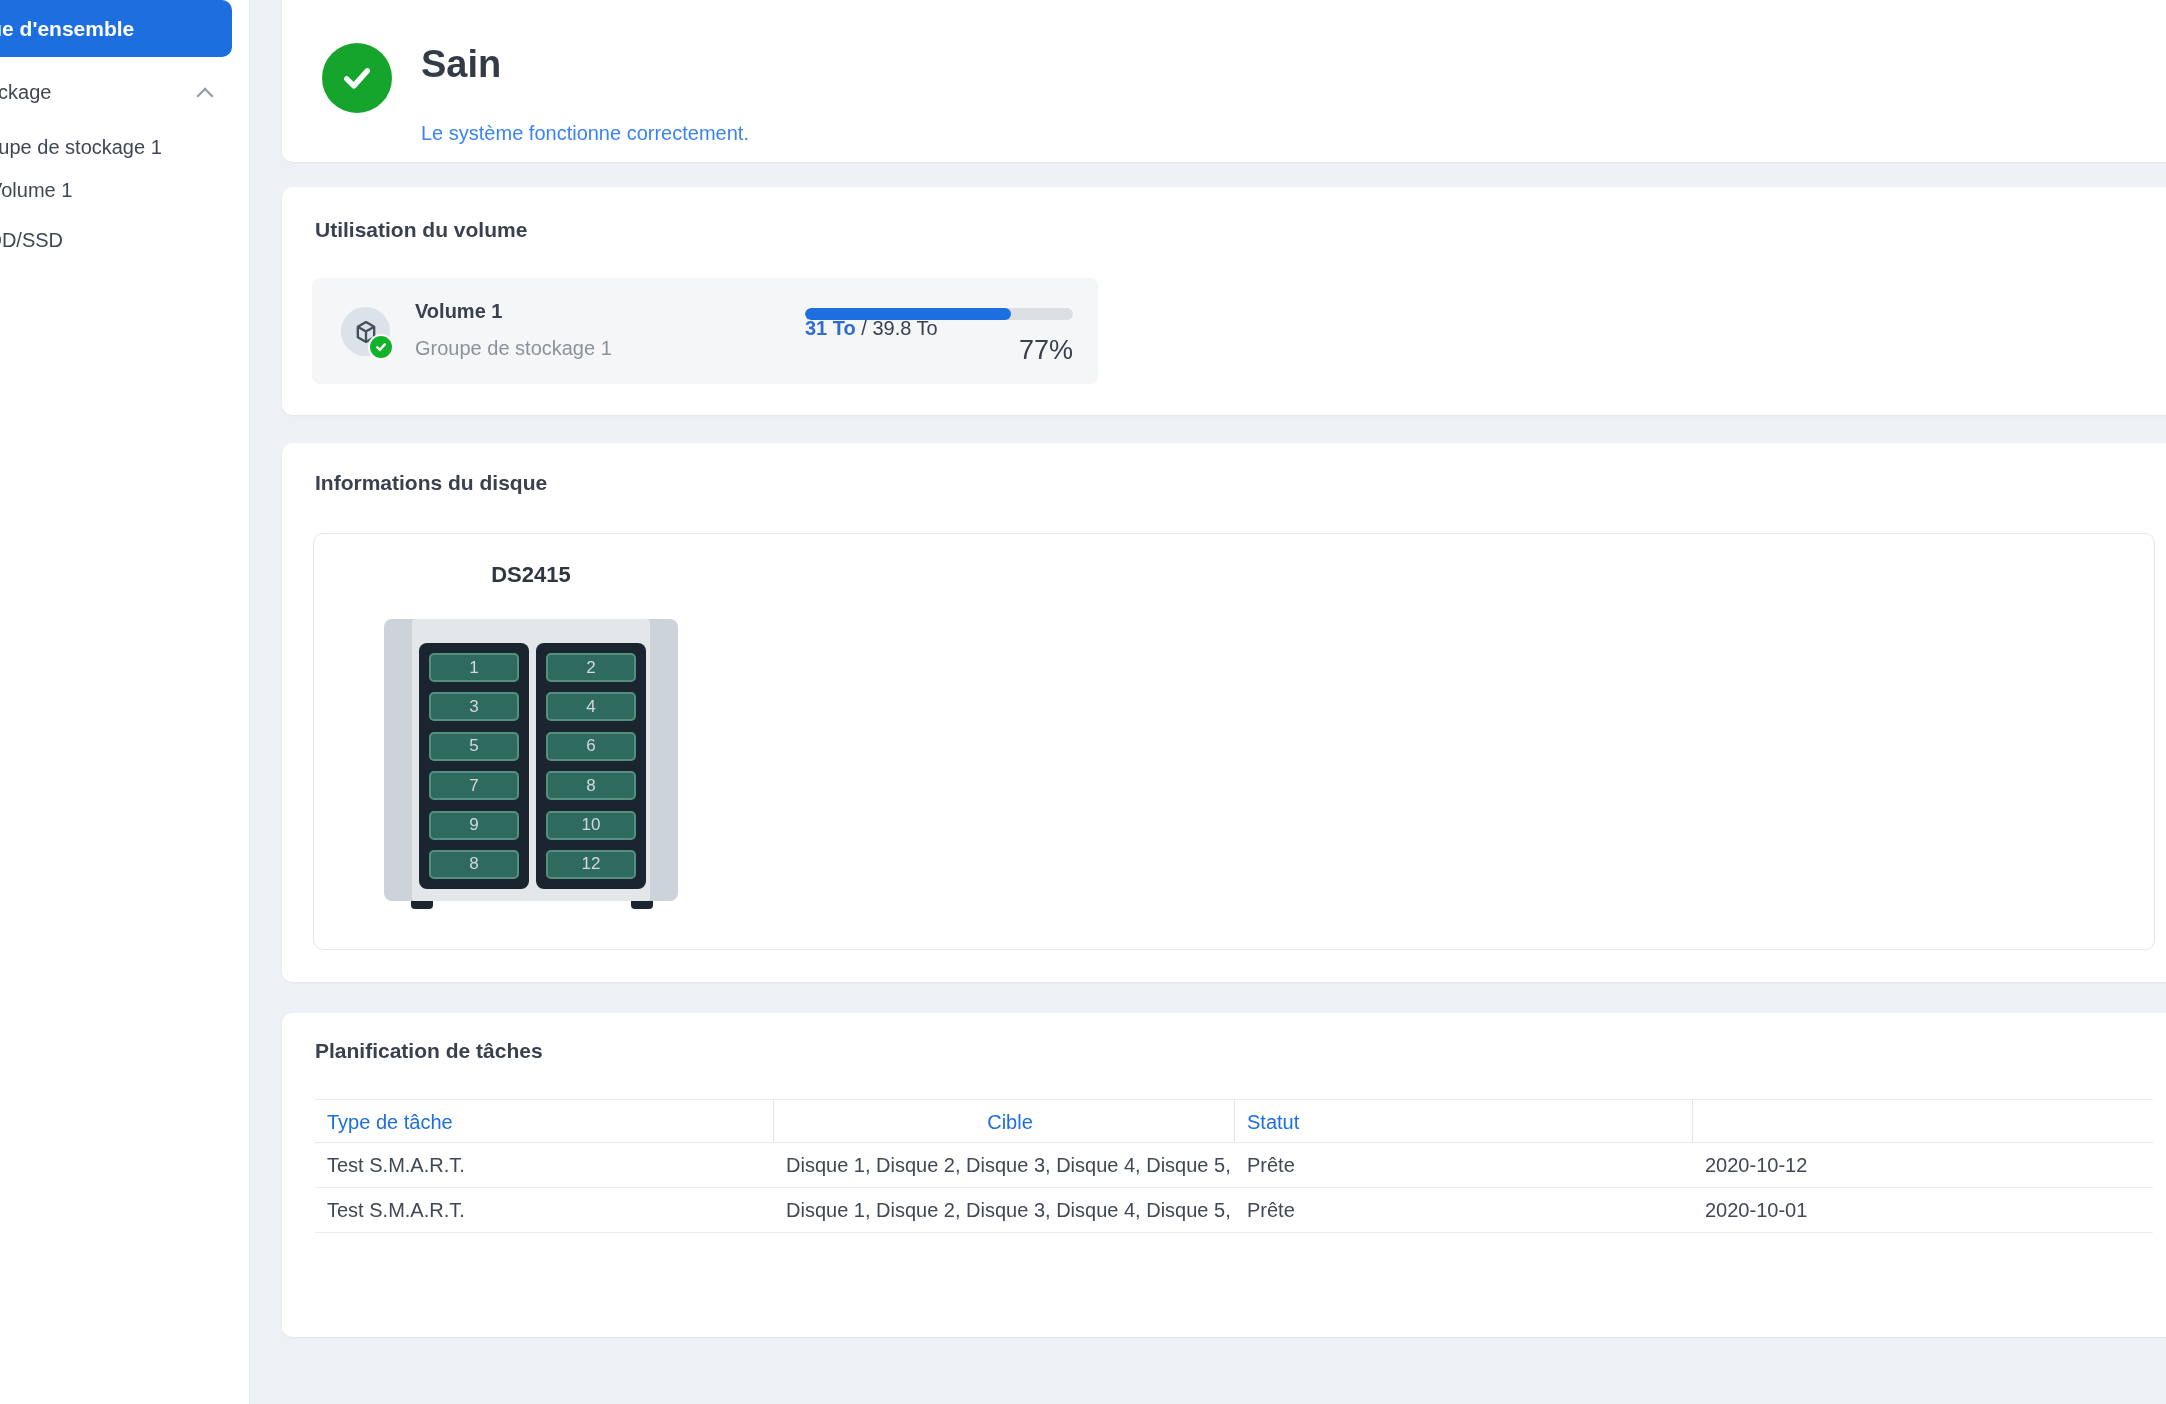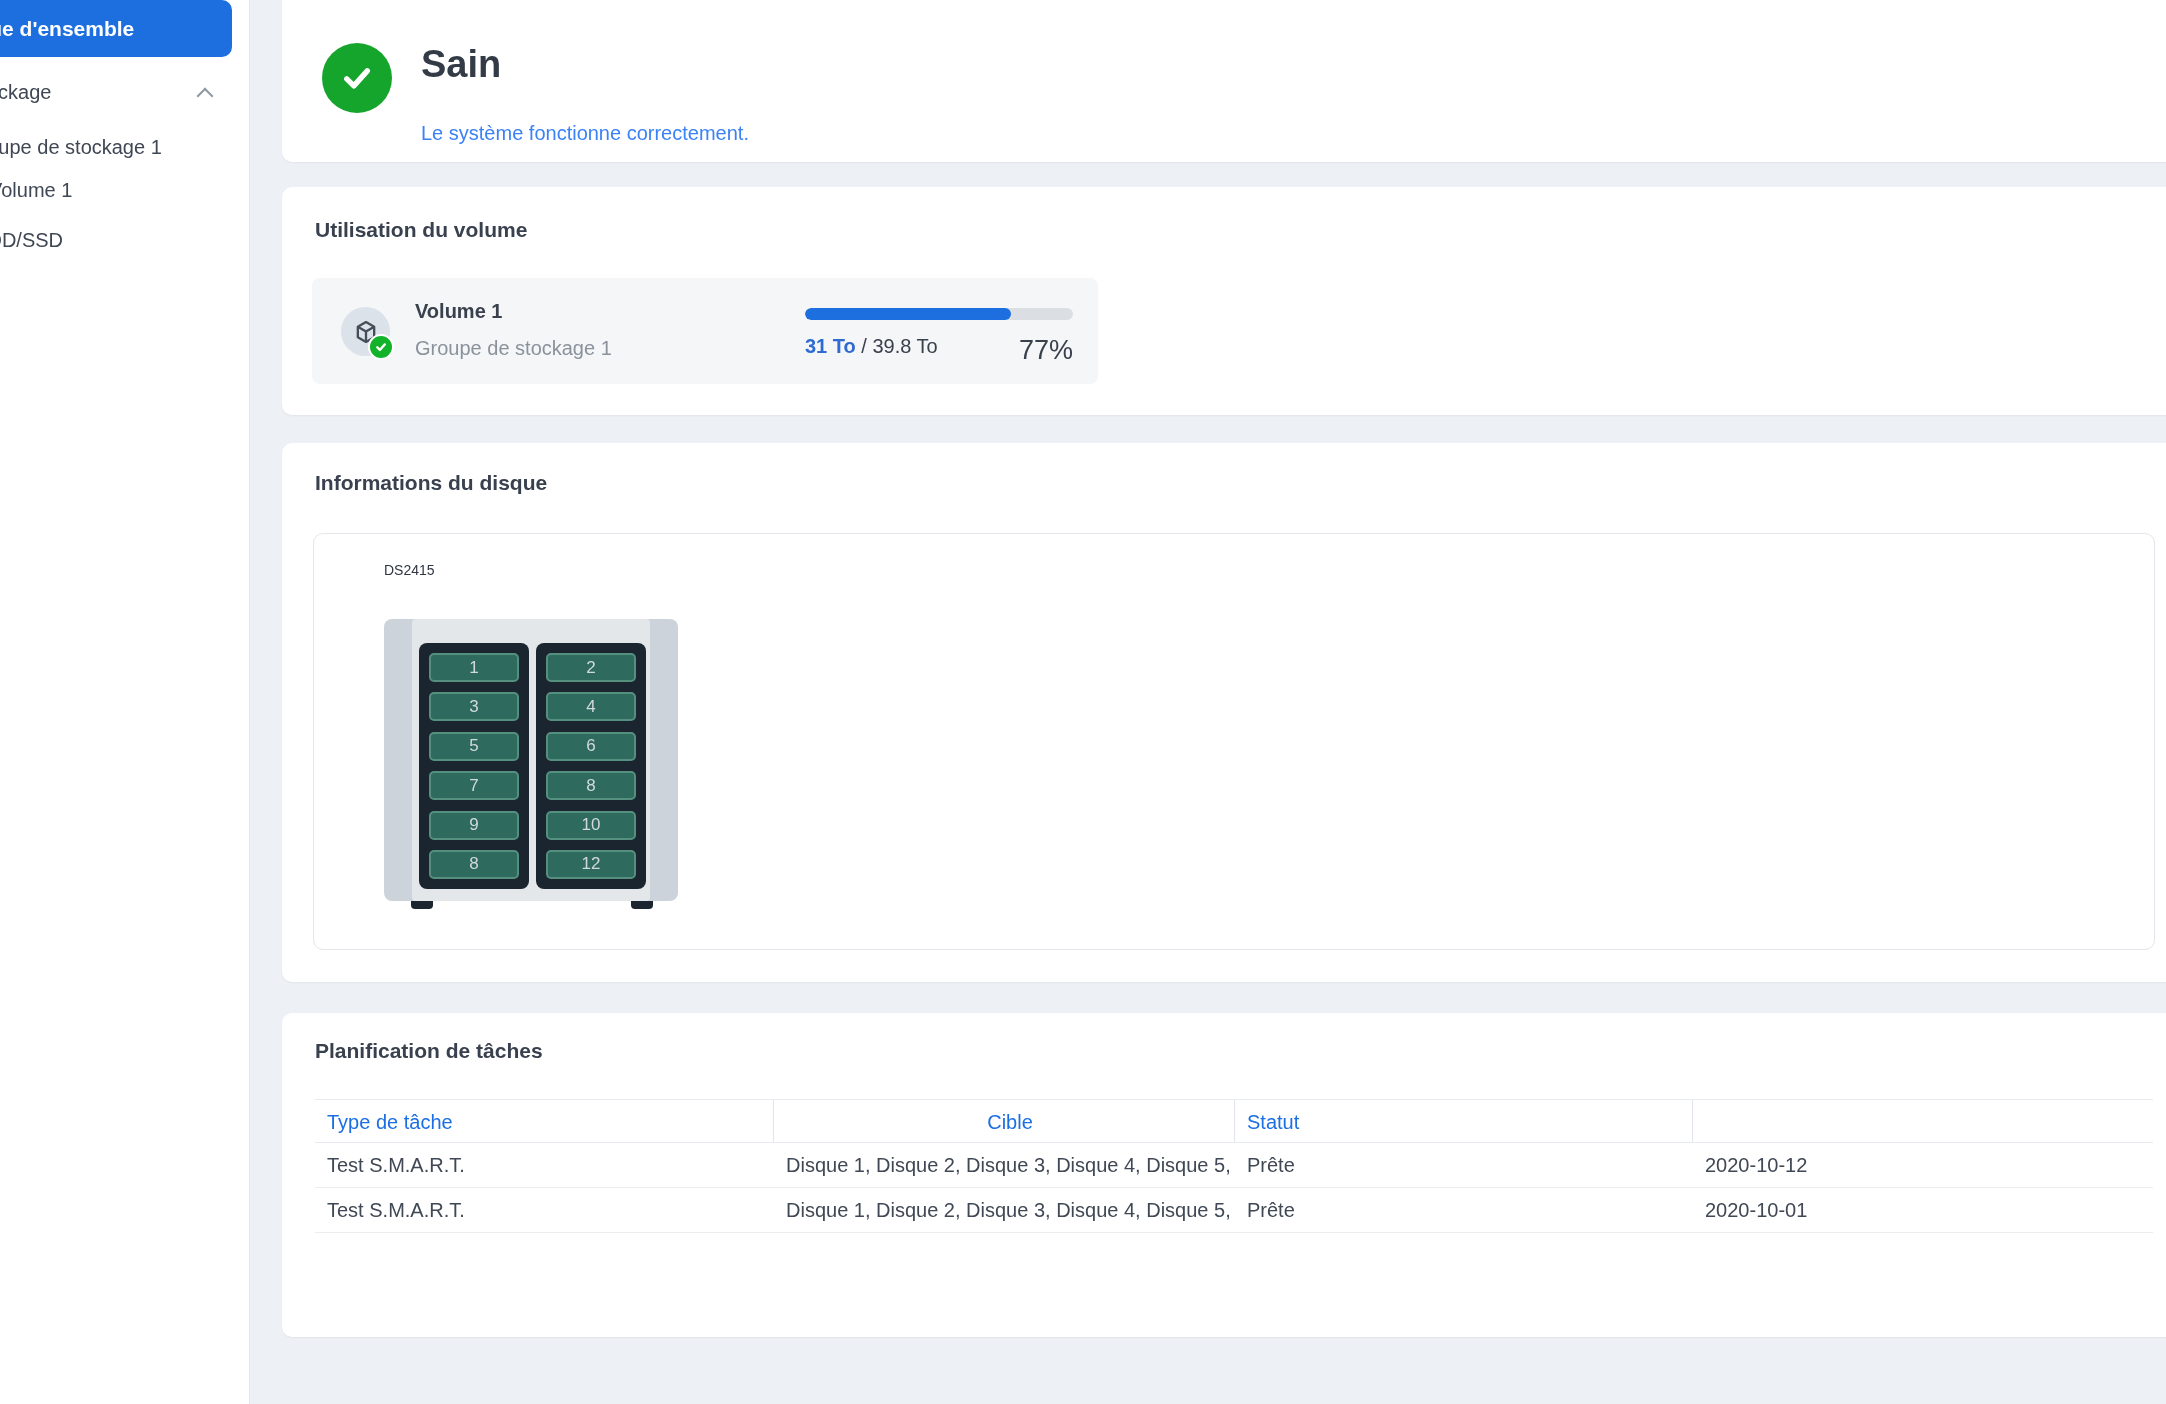--- a/index.html
+++ b/index.html
@@ -64,33 +64,33 @@
     position: absolute; left: 27px; top: 27px; width: 26px; height: 26px; border-radius: 50%;
     background: #12b32a; border: 2px solid #ffffff; display: flex; align-items: center; justify-content: center;
   }
   .vol-name { position: absolute; left: 103px; top: 22px; font-size: 20px; font-weight: 700; color: #39414d; }
   .vol-pool { position: absolute; left: 103px; top: 59px; font-size: 20px; color: #8a929c; }
   .vol-progress {
     position: absolute; left: 493px; top: 30px; width: 268px; height: 12px;
     background: #dbdfe4; border-radius: 6px; overflow: hidden;
   }
   .vol-progress-fill { height: 100%; background: #1d6fe0; border-radius: 6px; width: 77%; }
-  .vol-usage { position: absolute; left: 493px; top: 57px; font-size: 20px; color: #39414d; }
+  .vol-usage { position: absolute; left: 493px; top: 39px; font-size: 20px; color: #39414d; }
   .vol-used { color: #2f6bd0; font-weight: 700; }
   .vol-percent { position: absolute; right: 25px; top: 57px; font-size: 27px; color: #39414d; }
 
   
   #card-disk { top: 443px; height: 539px; }
   #card-disk .card-title { top: 28px; }
   .disk-panel {
     position: absolute; left: 31px; top: 90px; width: 1842px; height: 417px;
     background: #ffffff; border: 1px solid #e3e6ea; border-radius: 10px;
   }
-  .nas-model { position: absolute; left: 70px; top: 28px; width: 294px; 
-    font-size: 14px; font-weight: 400; color: #2e3642; }
+  .nas-model { position: absolute; left: 70px; top: 28px; width: 294px; text-align: center;
+    font-size: 22px; font-weight: 700; color: #2e3642; }
   .nas-body {
     position: absolute; left: 70px; top: 85px; width: 294px; height: 282px;
     background: #cdd3da; border-radius: 8px;
   }
   .nas-face { position: absolute; left: 28px; top: 0; width: 238px; height: 282px; background: #e3e7ea; border-radius: 4px; }
   .bay-column {
     position: absolute; top: 24px; width: 110px; height: 246px;
     background: #1a2530; border-radius: 8px;
     display: flex; flex-direction: column; justify-content: space-between; padding: 10px;
   }

